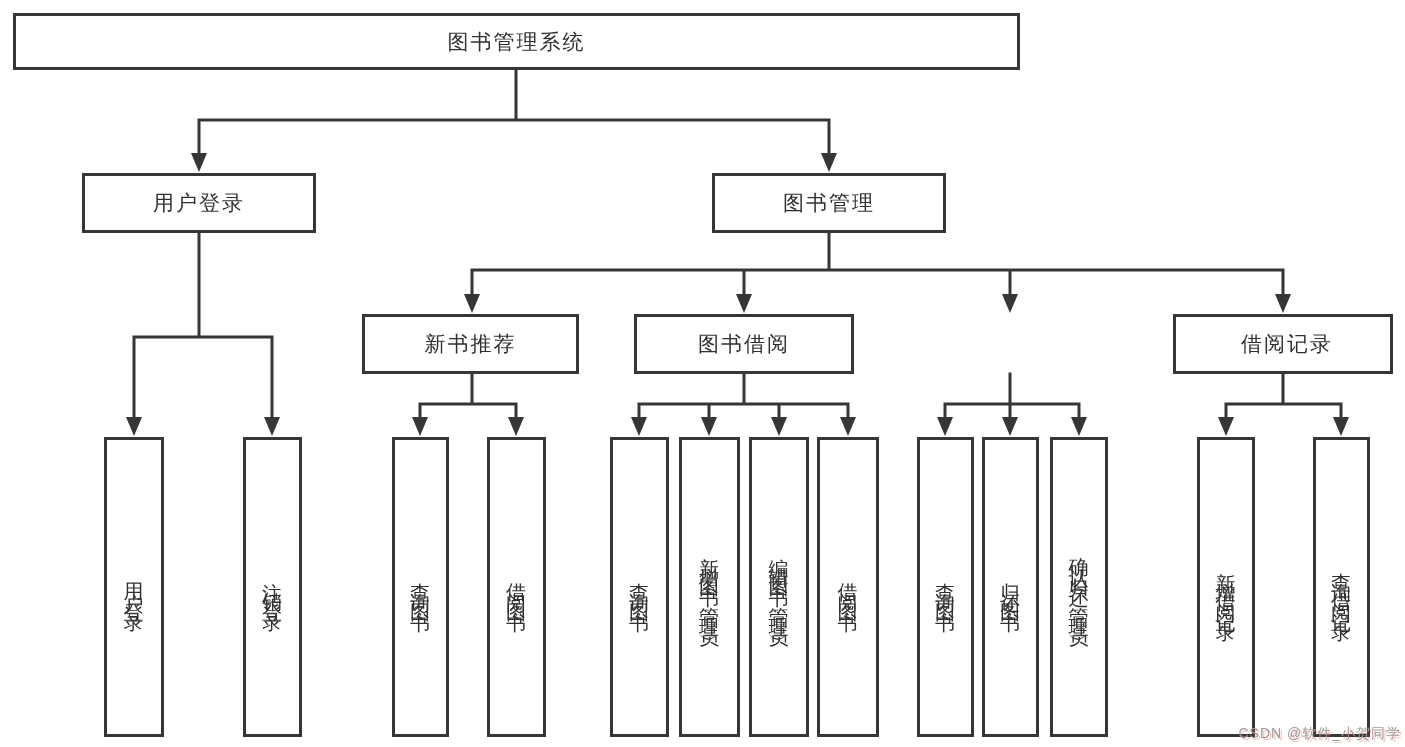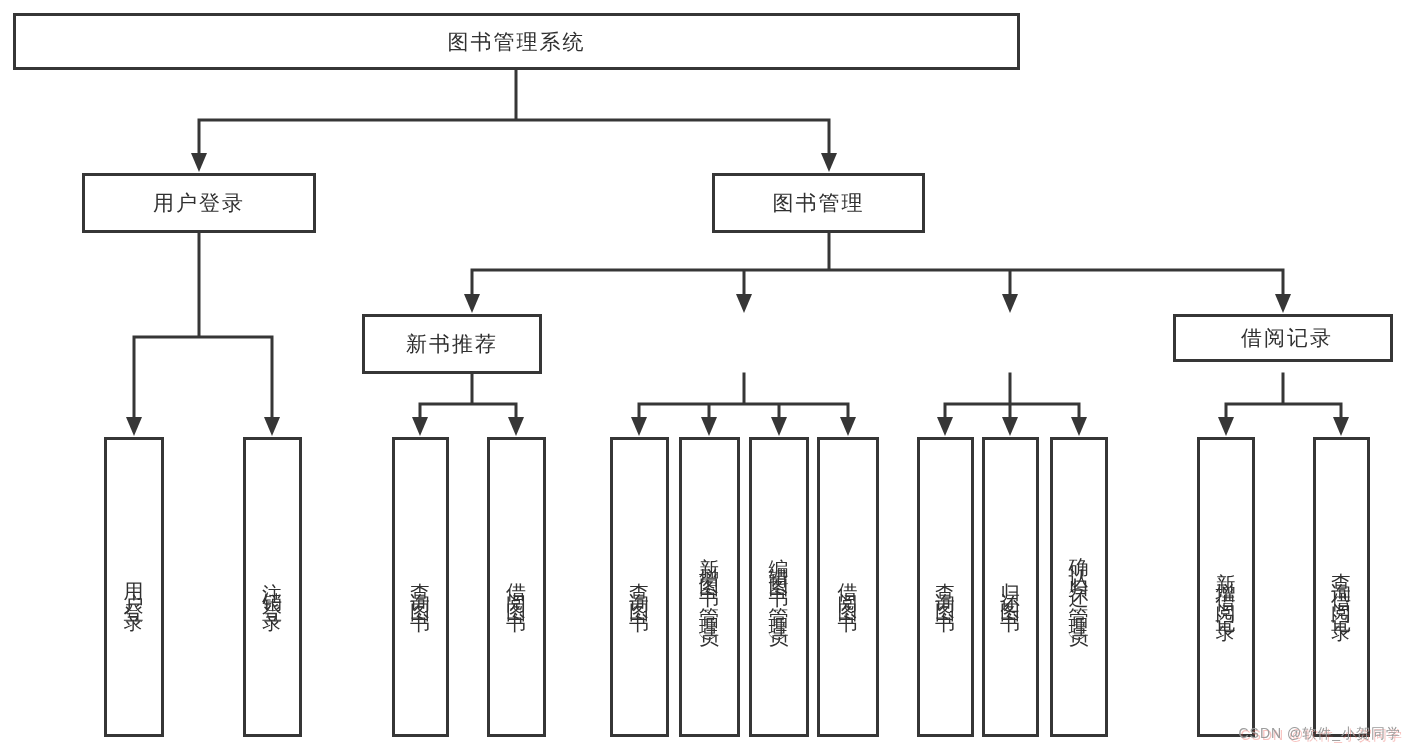--- a/index.html
+++ b/index.html
@@ -116,24 +116,25 @@
       <polygon points="1002,417 1018,417 1010,436"></polygon>
       <polygon points="1071,417 1087,417 1079,436"></polygon>
       <polygon points="1218,417 1234,417 1226,436"></polygon>
       <polygon points="1333,417 1349,417 1341,436"></polygon>
     </g>
   </svg>
 
   <div class="node hnode" style="left:13px; top:13px; width:1007px; height:57px;text-align:right;">图书管理系统</div>
 
   <div class="node hnode" style="left:82px; top:173px; width:234px; height:60px;">用户登录</div>
-  <div class="node hnode" style="left:712px; top:173px; width:213px; height:60px;">图书管理</div>
+  <div class="node hnode" style="left:712px; top:173px; width:234px; height:60px;">图书管理</div>
 
-  <div class="node hnode" style="left:362px; top:314px; width:180px; height:60px;text-align:right;">新书推荐</div>
-  <div class="node hnode" style="left:1173px; top:314px; width:220px; height:48px;padding-left:8px;">借阅记录</div>
+  <div class="node hnode" style="left:362px; top:314px; width:217px; height:60px;text-align:right;">新书推荐</div>
+  <div class="node hnode" style="left:634px; top:314px; width:220px; height:60px;">图书借阅</div>
+  <div class="node hnode" style="left:1173px; top:314px; width:220px; height:60px;padding-left:8px;">借阅记录</div>
 
   <div class="node vnode" style="left:104px; top:437px; width:60px; height:300px;">用户登录</div>
   <div class="node vnode" style="left:243px; top:437px; width:59px; height:300px;">注销登录</div>
 
   <div class="node vnode" style="left:392px; top:437px; width:57px; height:300px;">查询图书</div>
   <div class="node vnode" style="left:487px; top:437px; width:59px; height:300px;">借阅图书</div>
 
   <div class="node vnode" style="left:610px; top:437px; width:59px; height:300px;">查询图书</div>
   <div class="node vnode" style="left:679px; top:437px; width:61px; height:300px;">新增图书（管理员）</div>
   <div class="node vnode" style="left:749px; top:437px; width:60px; height:300px;">编辑图书（管理员）</div>

